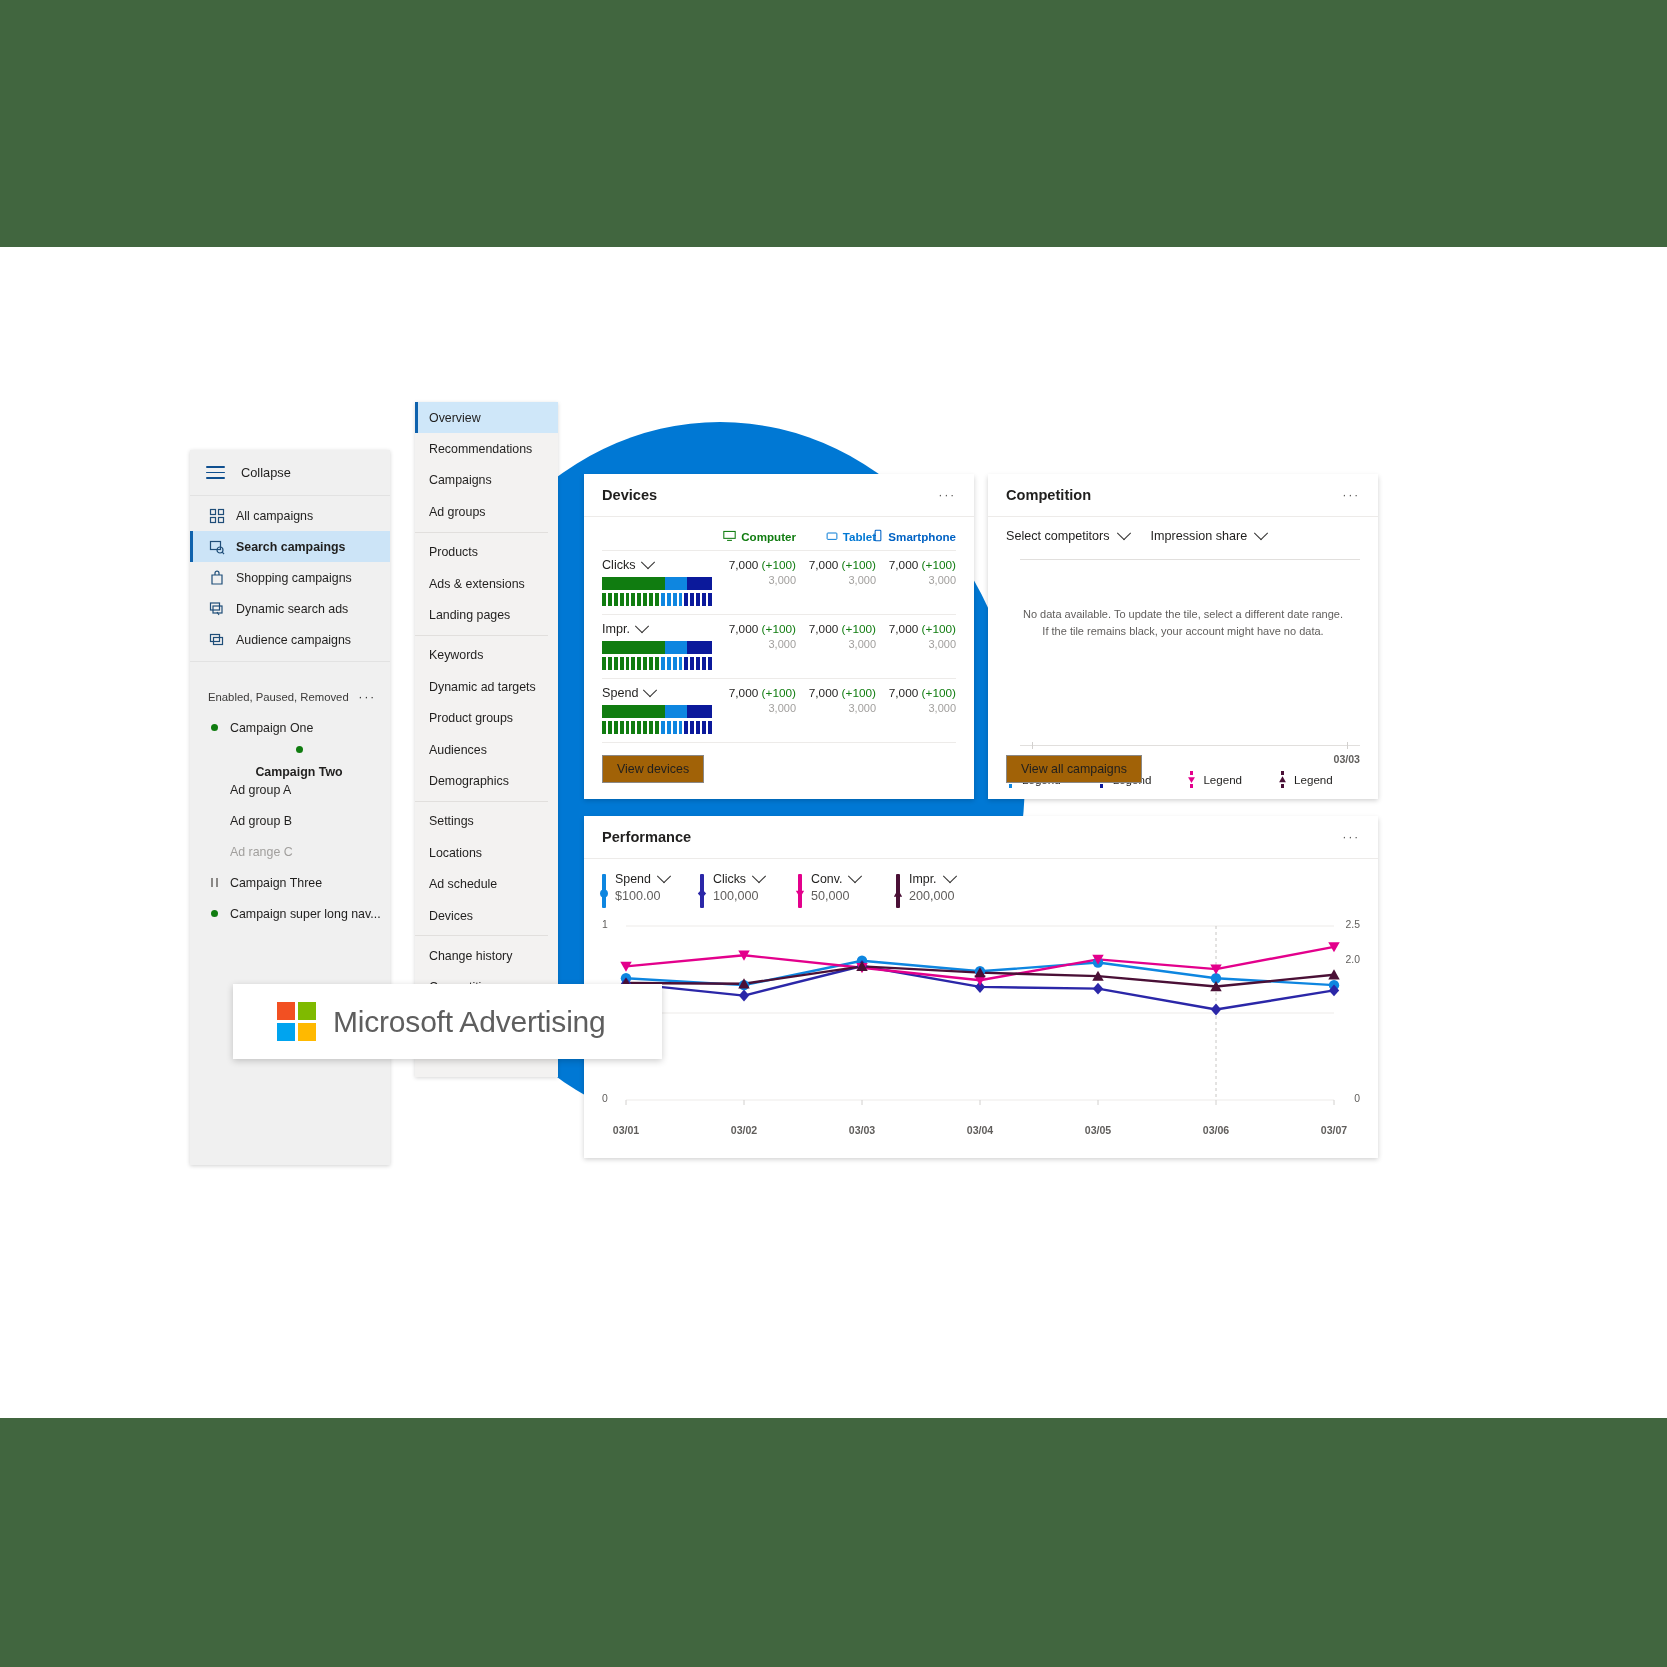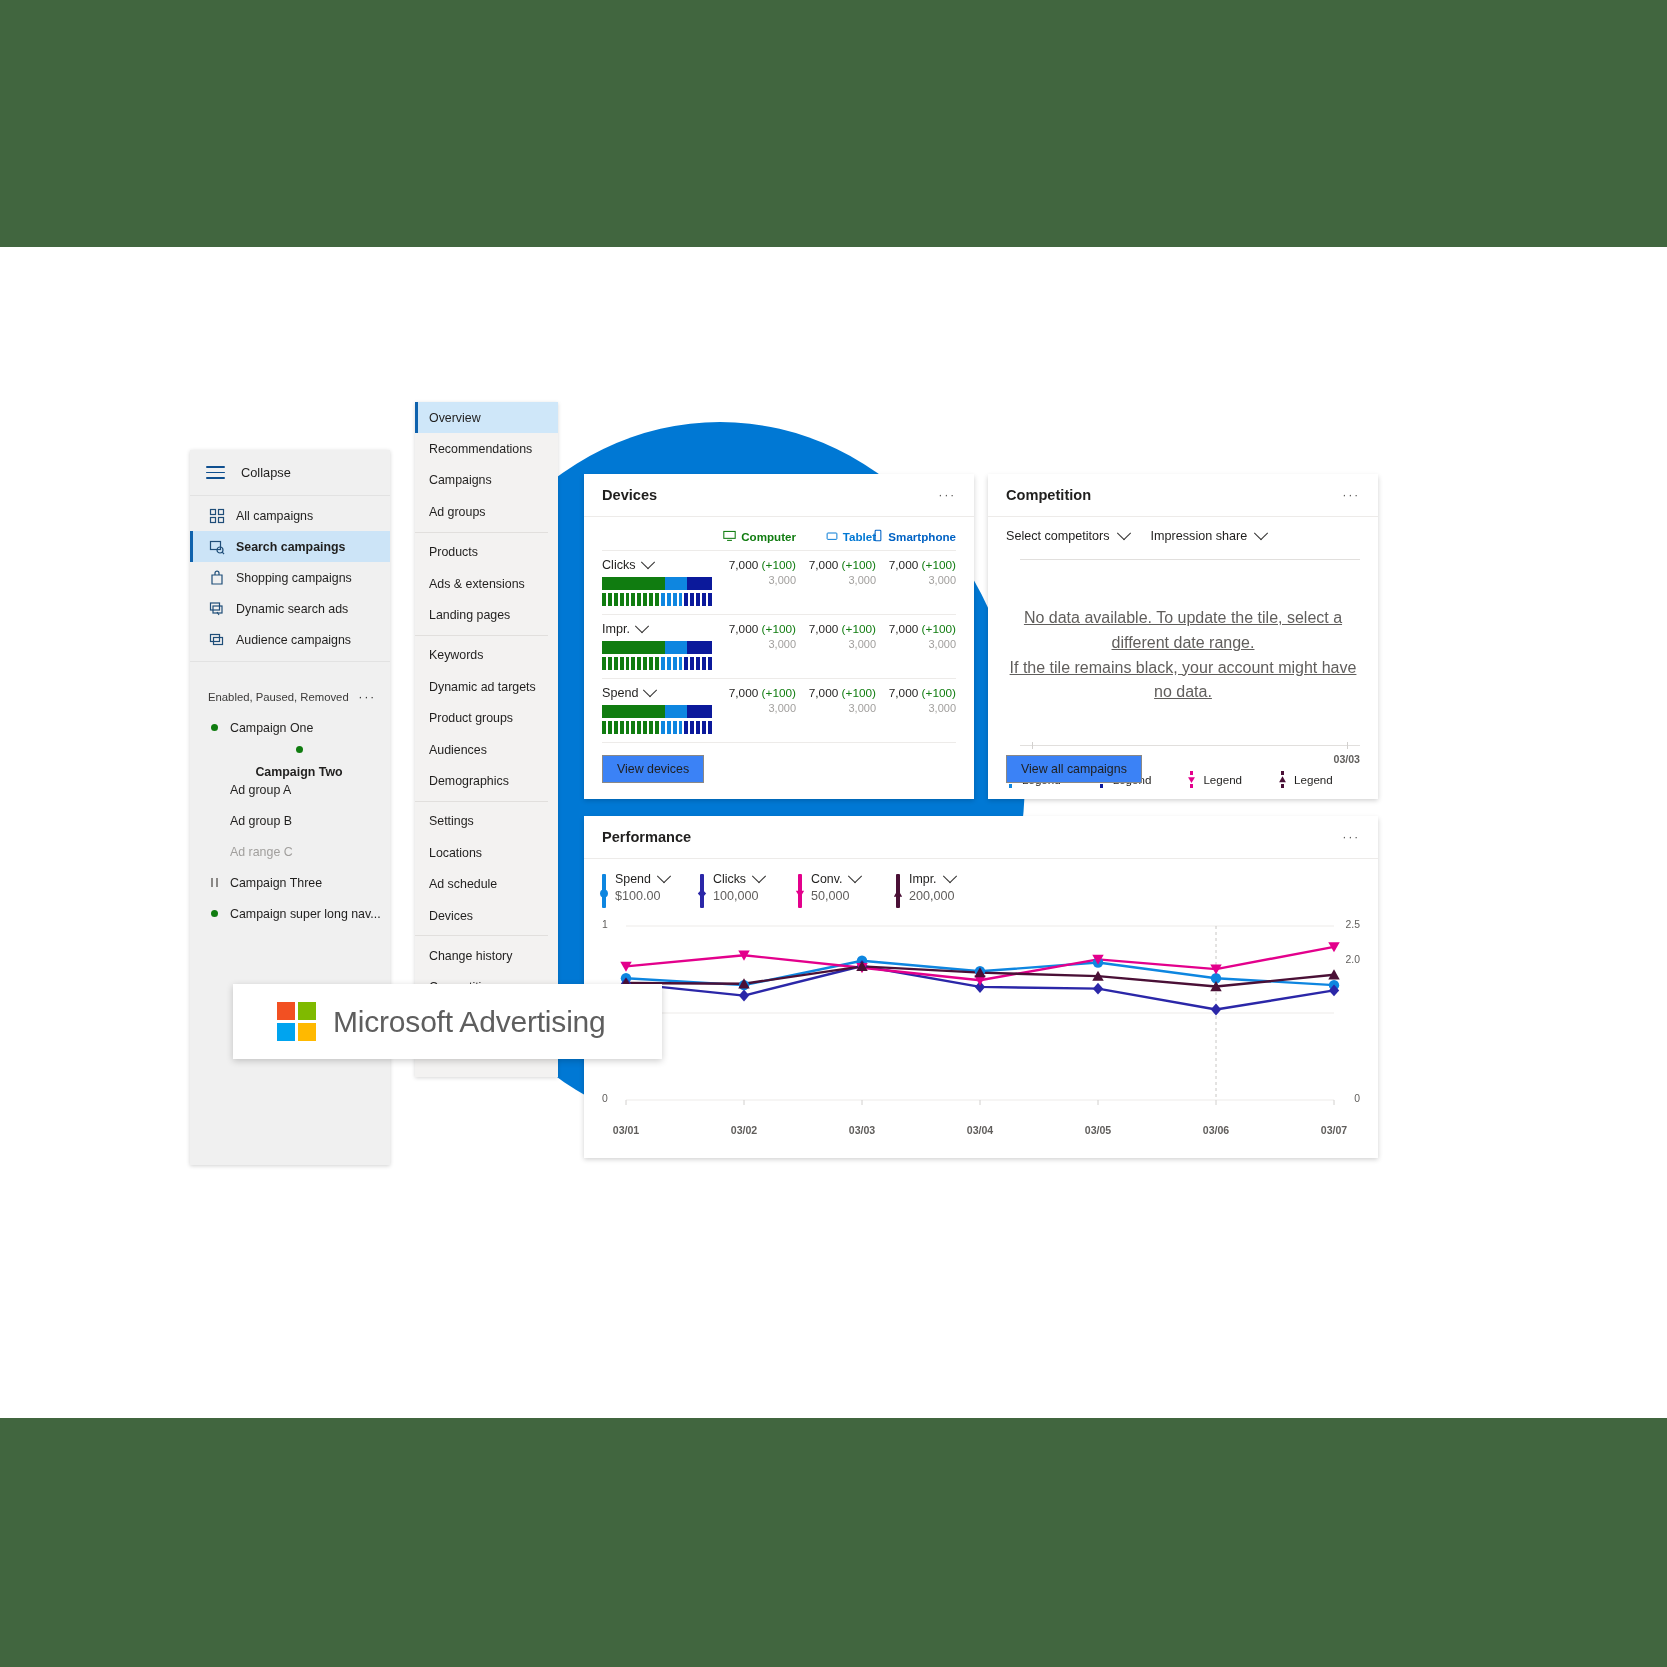--- a/index.html
+++ b/index.html
@@ -90,29 +90,29 @@
   .stackbar .s2{background:#0E86E0;}
   .stackbar .s3{background:#0B199B;}
   .tickbar{width:110px;height:13px;margin-top:3px;display:flex;gap:2px;}
   .tickbar i{display:block;flex:1;}
   .dev-vals{flex:1;display:flex;justify-content:flex-end;}
   .dev-col{width:80px;text-align:right;}
   .dev-col .v{font-size:11.8px;color:#201F1E;}
   .dev-col .v .pos{color:#107C10;}
   .dev-col .s{font-size:11px;color:#A19F9D;margin-top:2px;}
   .btn{display:inline-flex;align-items:center;justify-content:center;height:28px;padding:0 14px;
-    border:1px solid #8A8886;background:#3b82f6;font-size:12.4px;color:#201F1E;font-family:"Liberation Sans",sans-serif;}
+    border:1px solid #8A8886;background:#a16207;font-size:12.4px;color:#201F1E;font-family:"Liberation Sans",sans-serif;}
 
   
   .compet{left:988px;top:227px;width:390px;height:325px;}
   .cmp-body{padding:12px 18px 0 18px;position:relative;height:263px;}
   .cmp-selects{display:flex;gap:22px;align-items:center;}
   .cmp-sel{display:flex;align-items:center;gap:9px;font-size:12.6px;color:#201F1E;}
   .cmp-rule{height:1px;background:#E1DFDD;margin:16px 0 0 14px;}
-  .cmp-msg{text-align:center;font-size:16px;color:#605E5C;line-height:1.55;margin-top:46px;text-decoration:underline;}
+  .cmp-msg{text-align:center;font-size:11px;color:#605E5C;line-height:1.55;margin-top:46px;}
   .cmp-axis{position:absolute;left:32px;right:18px;bottom:46px;height:1px;background:#E1DFDD;}
   .cmp-axis:before,.cmp-axis:after{content:"";position:absolute;top:-3px;width:1px;height:7px;background:#D2D0CE;}
   .cmp-axis:before{left:12px;} .cmp-axis:after{right:12px;}
   .cmp-dates{position:absolute;left:32px;right:18px;bottom:27px;display:flex;justify-content:space-between;
     font-size:10.6px;font-weight:bold;color:#605E5C;}
   .cmp-legend{position:absolute;left:18px;bottom:4px;display:flex;gap:36px;align-items:center;}
   .lg{display:flex;align-items:center;gap:7px;font-size:11.6px;color:#201F1E;}
 
   
   .perf{left:584px;top:569px;width:794px;height:342px;}

